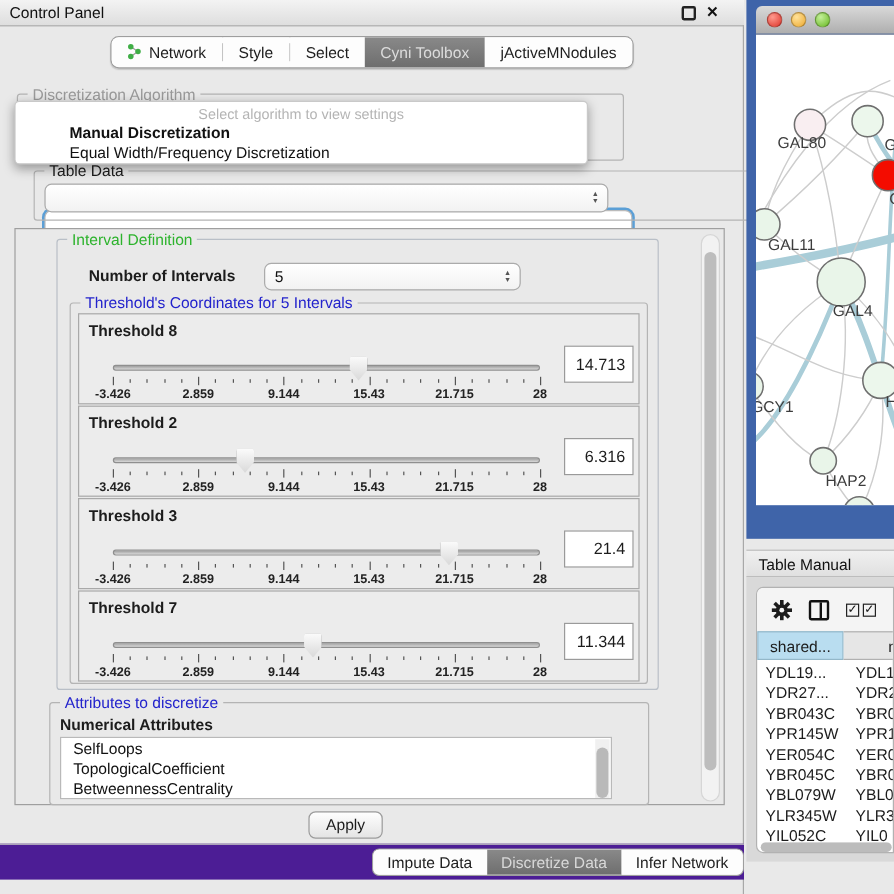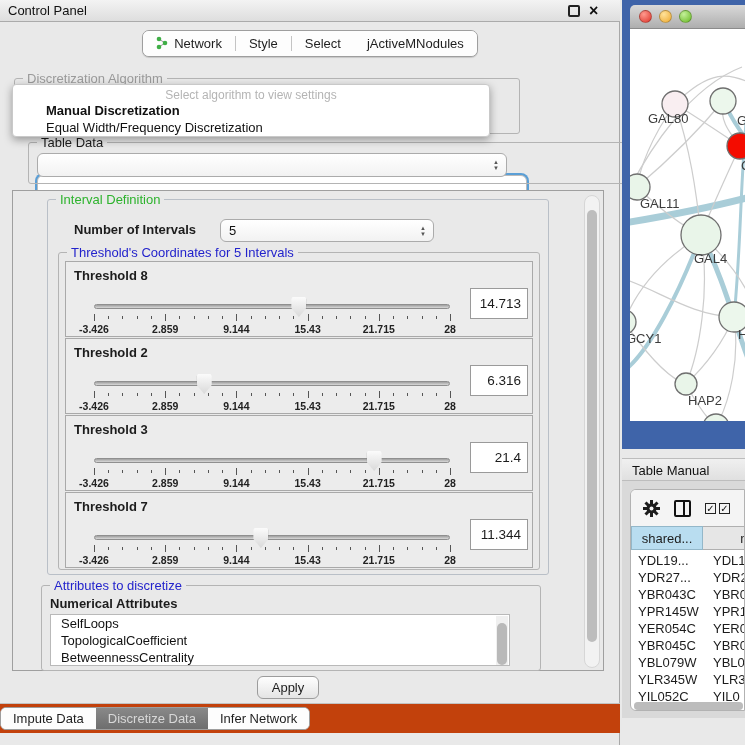--- a/index.html
+++ b/index.html
@@ -28,21 +28,21 @@
   .gt-blue  { color:#2323cc; }
   .gt-gray  { color:#9a9a9a; }
 
   
   #algo-box { left:14px; top:78px; width:506px; height:56px; }
   #algo-combo { left:22px; top:96px; width:490px; height:26px; background:#fff; border:1px solid #bbb; border-radius:6px; box-shadow:0 0 0 2px #5b9fd6; }
 
   
   #algo-popup { left:12px; top:84px; width:478px; height:53px; background:#fff; border:1px solid #c9c9c9; border-radius:4px; box-shadow:0 3px 9px rgba(0,0,0,.35); z-index:30; }
   #popup-hint { position:absolute; top:3px; left:0; width:100%; text-align:center; font-size:12px; color:#b4b4b4; }
-  .popup-item { position:absolute; left:5px; font-size:13px; color:#111; white-space:nowrap;padding-left:28px; }
+  .popup-item { position:absolute; left:17px; font-size:13px; color:#111; white-space:nowrap;padding-left:28px; }
   #popup-item-0 { top:18px; font-weight:700; }
   #popup-item-1 { top:35px; }
 
   
   #tabledata-box { left:28px; top:142px; width:600px; height:42px; }
   .combo { position:absolute; background:linear-gradient(#ffffff,#f2f2f2); border:1px solid #ababab; border-radius:6px; font-size:13px; color:#111; display:flex; align-items:center; padding:0 8px; }
   .combo .stepper { position:absolute; right:7px; top:0; height:100%; display:flex; flex-direction:column; justify-content:center; line-height:6px; font-size:6px; color:#555; }
   #tabledata-combo { left:8px; top:10px; width:470px; height:24px; }
 
   
@@ -73,21 +73,21 @@
 
   #attrs-group { left:28px; top:394px; width:500px; height:86px; }
   #attrs-subtitle { left:8px; top:10px; font-size:13px; font-weight:700; }
   #attrs-list { left:8px; top:28px; width:460px; height:52px; background:#fff; border:1px solid #b9b9b9; overflow:hidden; }
   .attr-item { font-size:13px; line-height:17px; padding-left:10px; color:#111; }
   #attrs-scrollbar { position:absolute; right:1px; top:1px; width:12px; height:50px; background:#f0f0f0; }
   #attrs-scroll-thumb { position:absolute; left:1px; top:7px; width:10px; height:42px; background:#b9b9b9; border-radius:5px; }
 
   #apply-btn { left:257px; top:676px; width:62px; height:23px; background:linear-gradient(#fefefe,#e4e4e4); border:1px solid #9c9c9c; border-radius:6px; font-size:13px; text-align:center; line-height:21px; }
 
-  #bottom-band { left:0; top:703px; width:620px; height:30px; background:#c2410c; border-top:1px solid #c2c2c2; display:flex; justify-content:flex-start; align-items:center; }
+  #bottom-band { left:0; top:703px; width:620px; height:30px; background:#4c1d95; border-top:1px solid #c2c2c2; display:flex; justify-content:flex-end; align-items:center; }
   #bottom-tab-group { display:inline-flex; height:23px; background:#fdfdfd; border:1px solid #9e9e9e; border-radius:6px; overflow:hidden; }
   .btab { display:flex; align-items:center; padding:0 12px; font-size:13px; color:#1e1e1e; background:#fdfdfd; }
   .btab.selected { background:linear-gradient(#898989,#6e6e6e); color:#d8d8d8; }
 
   
   #net-window { left:622px; top:0; width:123px; height:449px; background:#3f64a9; }
   #net-titlebar { left:8px; top:5px; width:115px; height:24px; background:linear-gradient(#d9d9d9,#aeaeae); border-bottom:1px solid #8b8b8b; border-radius:5px 0 0 0; display:flex; align-items:center; gap:7px; padding-left:9px; }
   .traffic { width:13px; height:13px; border-radius:50%; border:1px solid rgba(0,0,0,.25); }
   #tl-red   { background:radial-gradient(circle at 35% 30%,#ff9a8e,#dd342a); }
   #tl-yellow{ background:radial-gradient(circle at 35% 30%,#ffe29a,#eda92f); }
@@ -138,20 +138,23 @@
           </svg>
           <span>Network</span>
         </div>
         <div class="tab-sep"></div>
         <div class="tab">
           <span>Style</span>
         </div>
         <div class="tab-sep"></div>
         <div class="tab">
           <span>Select</span>
+        </div>
+        <div class="tab selected">
+          <span>Cyni Toolbox</span>
         </div>
         <div class="tab">
           <span>jActiveMNodules</span>
         </div>
       </div>
   </div>
 
   <div id="outer-frame1" class="abs"></div>
 
   <div id="algo-box" class="groupbox">

